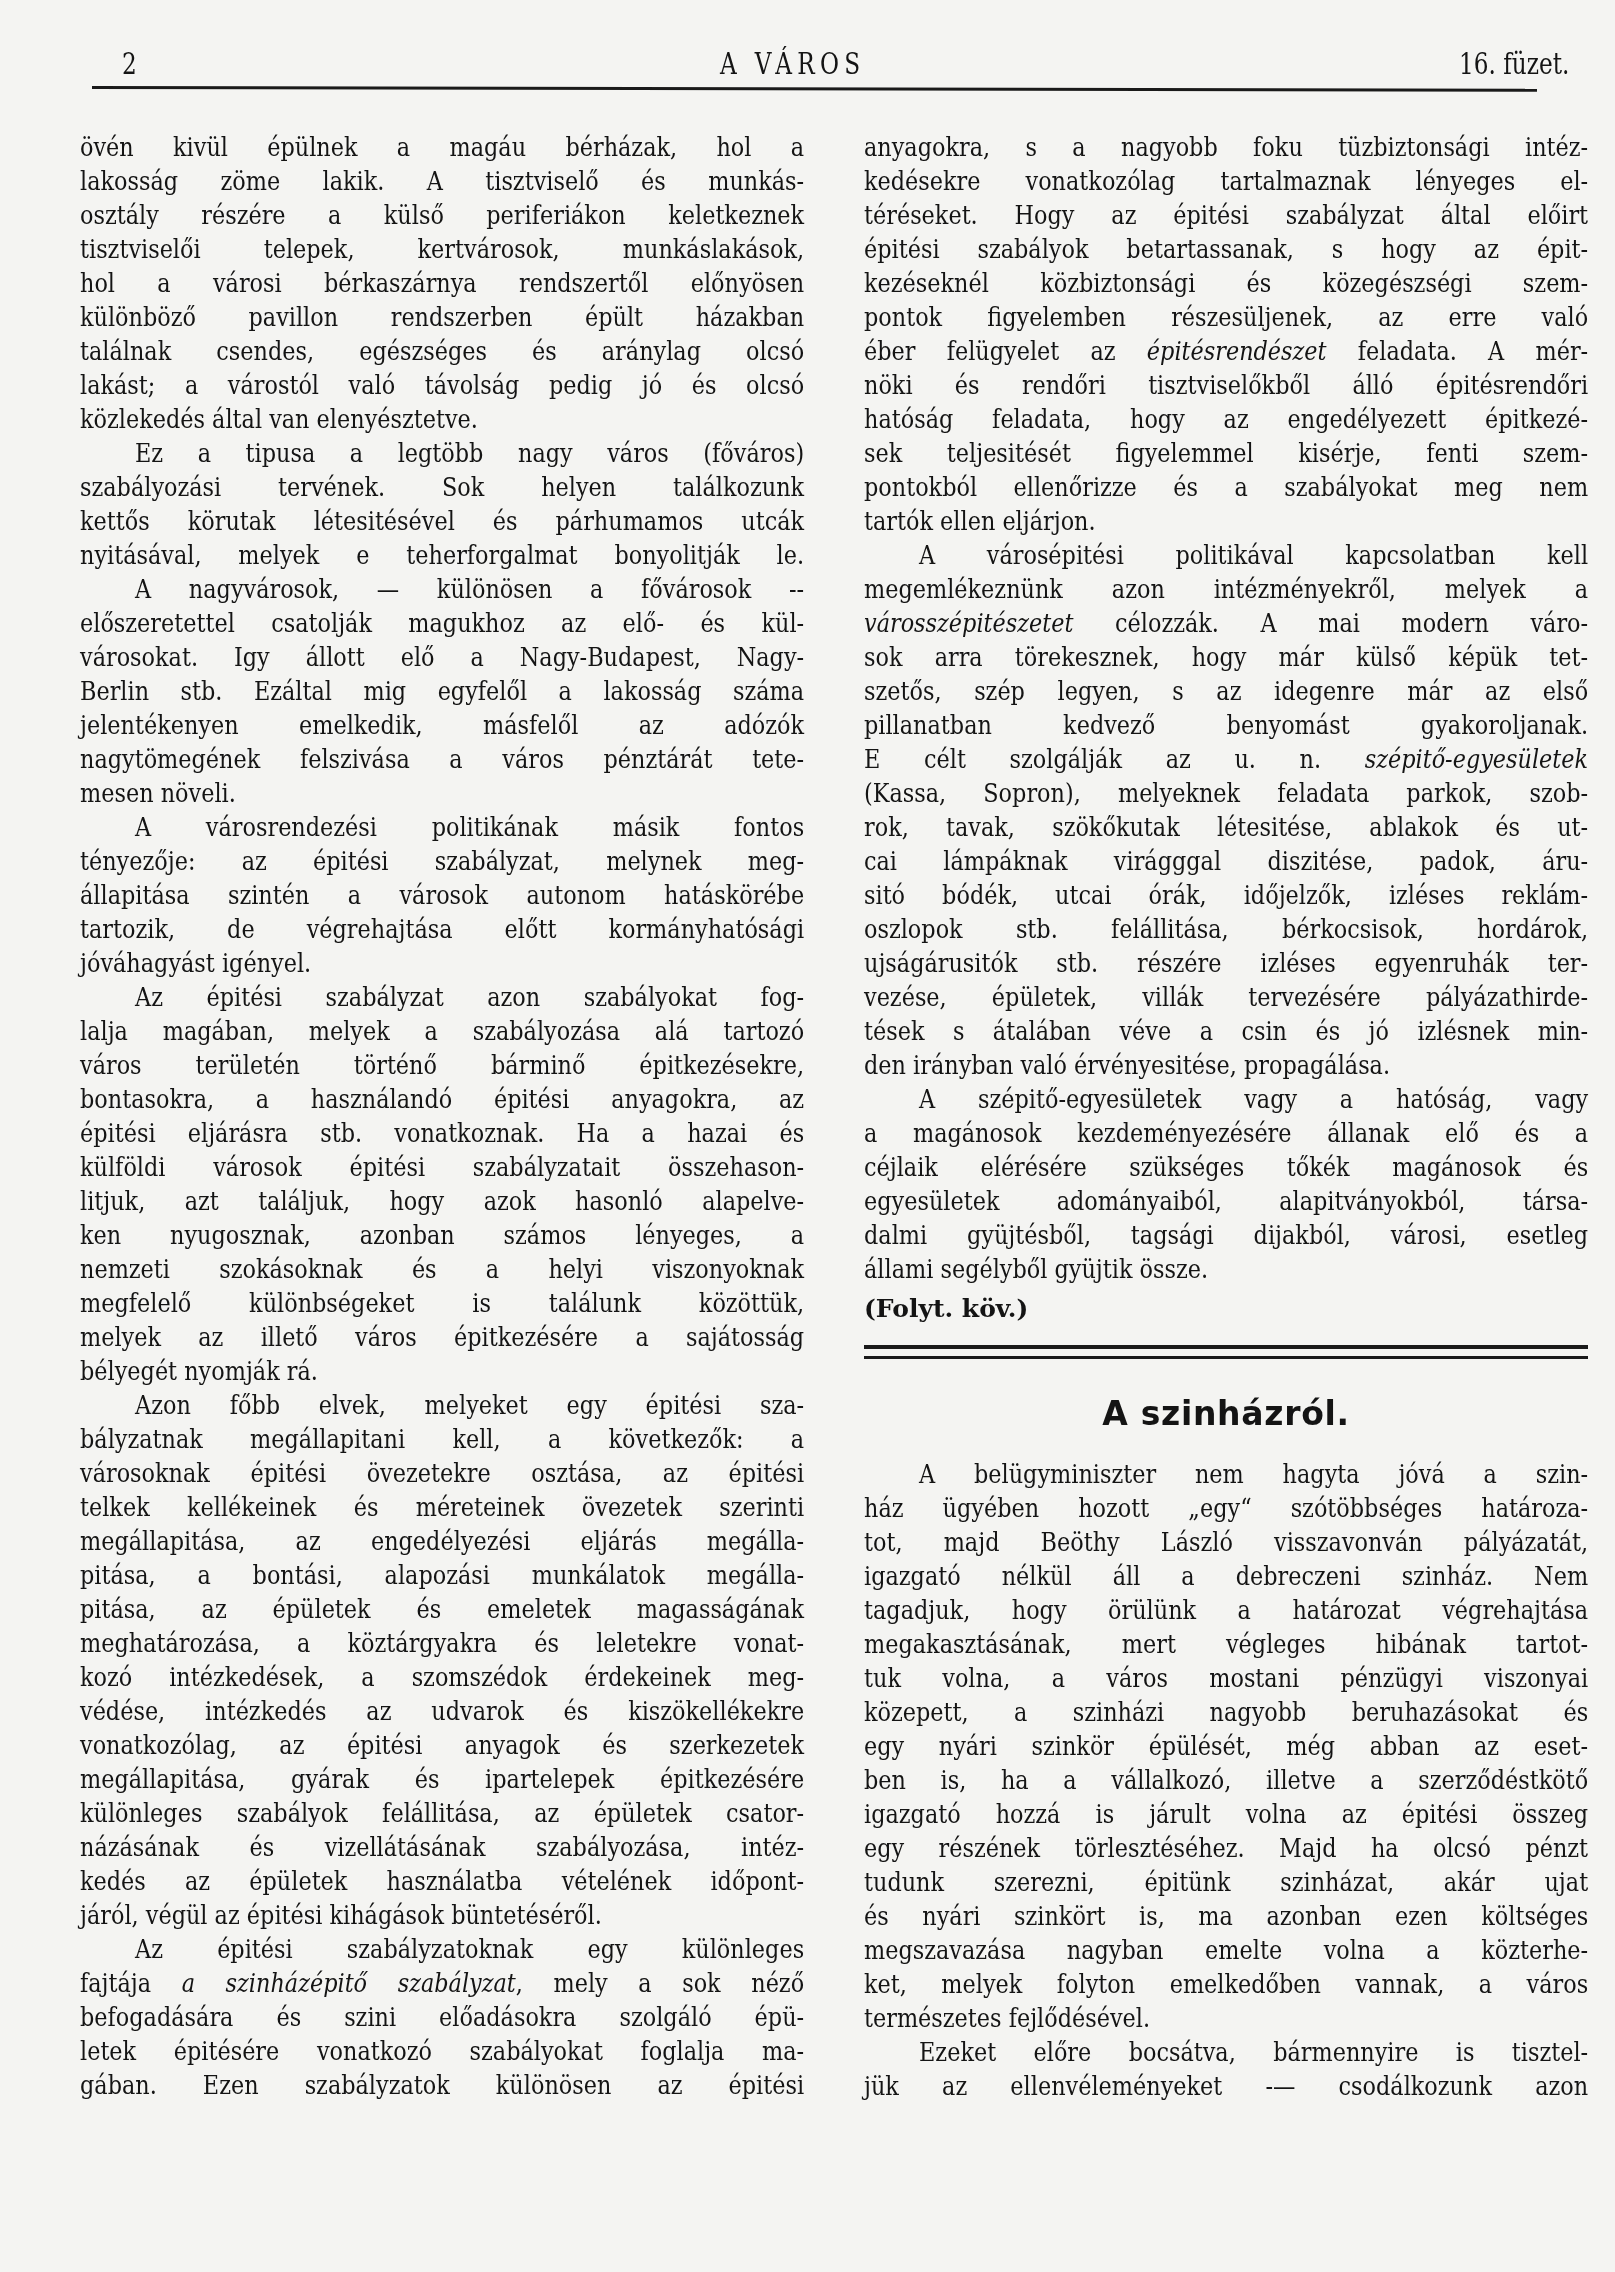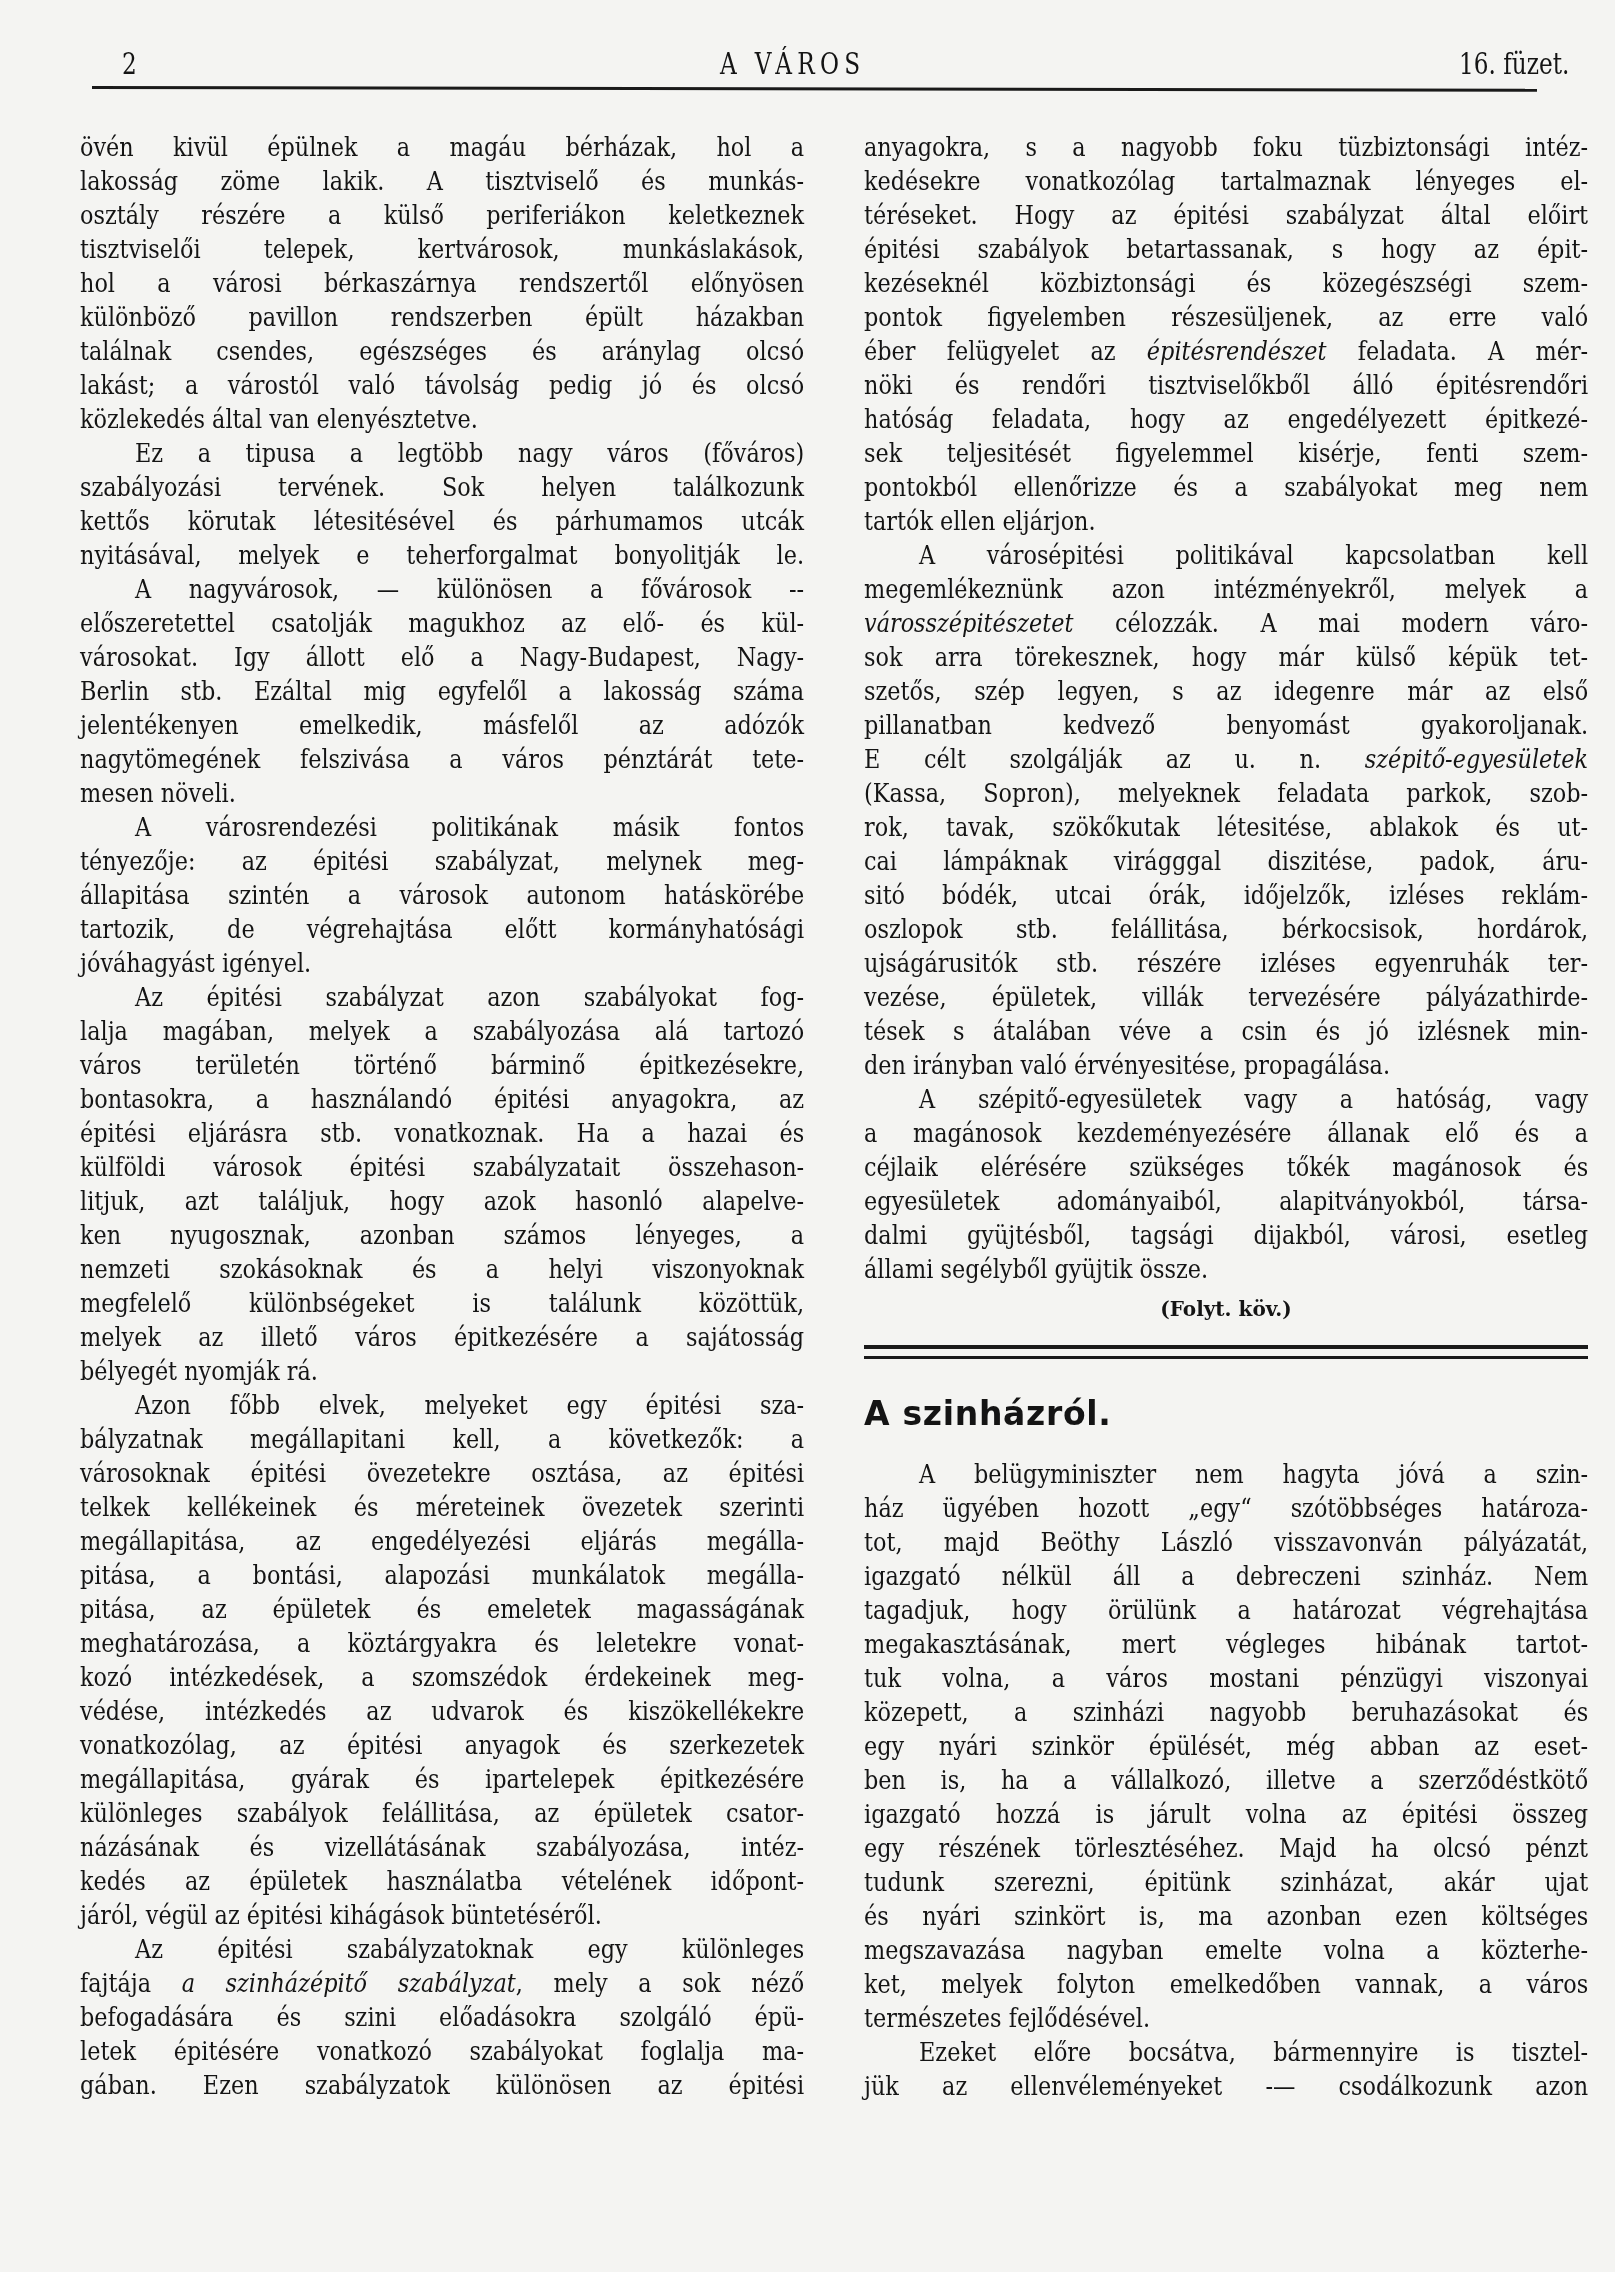--- a/index.html
+++ b/index.html
@@ -19,26 +19,26 @@
   .col-left { left: 80px; }
   .col-right { left: 864px; width: 724px; }
   .line {
     display: block; height: 34px; line-height: 34px; white-space: nowrap;
     font-size: 26px; text-align: justify; text-align-last: justify;
     transform: scaleX(0.86); transform-origin: left; width: 842px;
   }
   .line.last { text-align-last: left; }
   .line.indent { padding-left: 64px; box-sizing: border-box; }
   .line i { font-style: italic; }
-  .center-note { display: block; height: 46px; line-height: 46px; text-align: center; font-size: 20px; font-weight: bold; }
+  .center-note { display: block; height: 46px; line-height: 46px; font-size: 25px; font-weight: bold; }
   .double-rule { position: relative; height: 39px; }
   .double-rule .r1 { position: absolute; left: 0; top: 13px; width: 724px; height: 4px; background: #1a1a1a; }
   .double-rule .r2 { position: absolute; left: 0; top: 24px; width: 724px; height: 3.3px; background: #1a1a1a; }
   .section-title {
-    display: block; height: 86px; line-height: 86px; text-align: left;
+    display: block; height: 86px; line-height: 86px; text-align: center;
     font-family: "DejaVu Sans", sans-serif; font-weight: bold; font-size: 33px; letter-spacing: 0.7px;
   }
 </style>
 </head>
 <body>
 
 <div class="page-header">
   <span class="hdr-num">2</span>
   <span class="hdr-title">A VÁROS</span>
   <span class="hdr-issue">16. füzet.</span>

